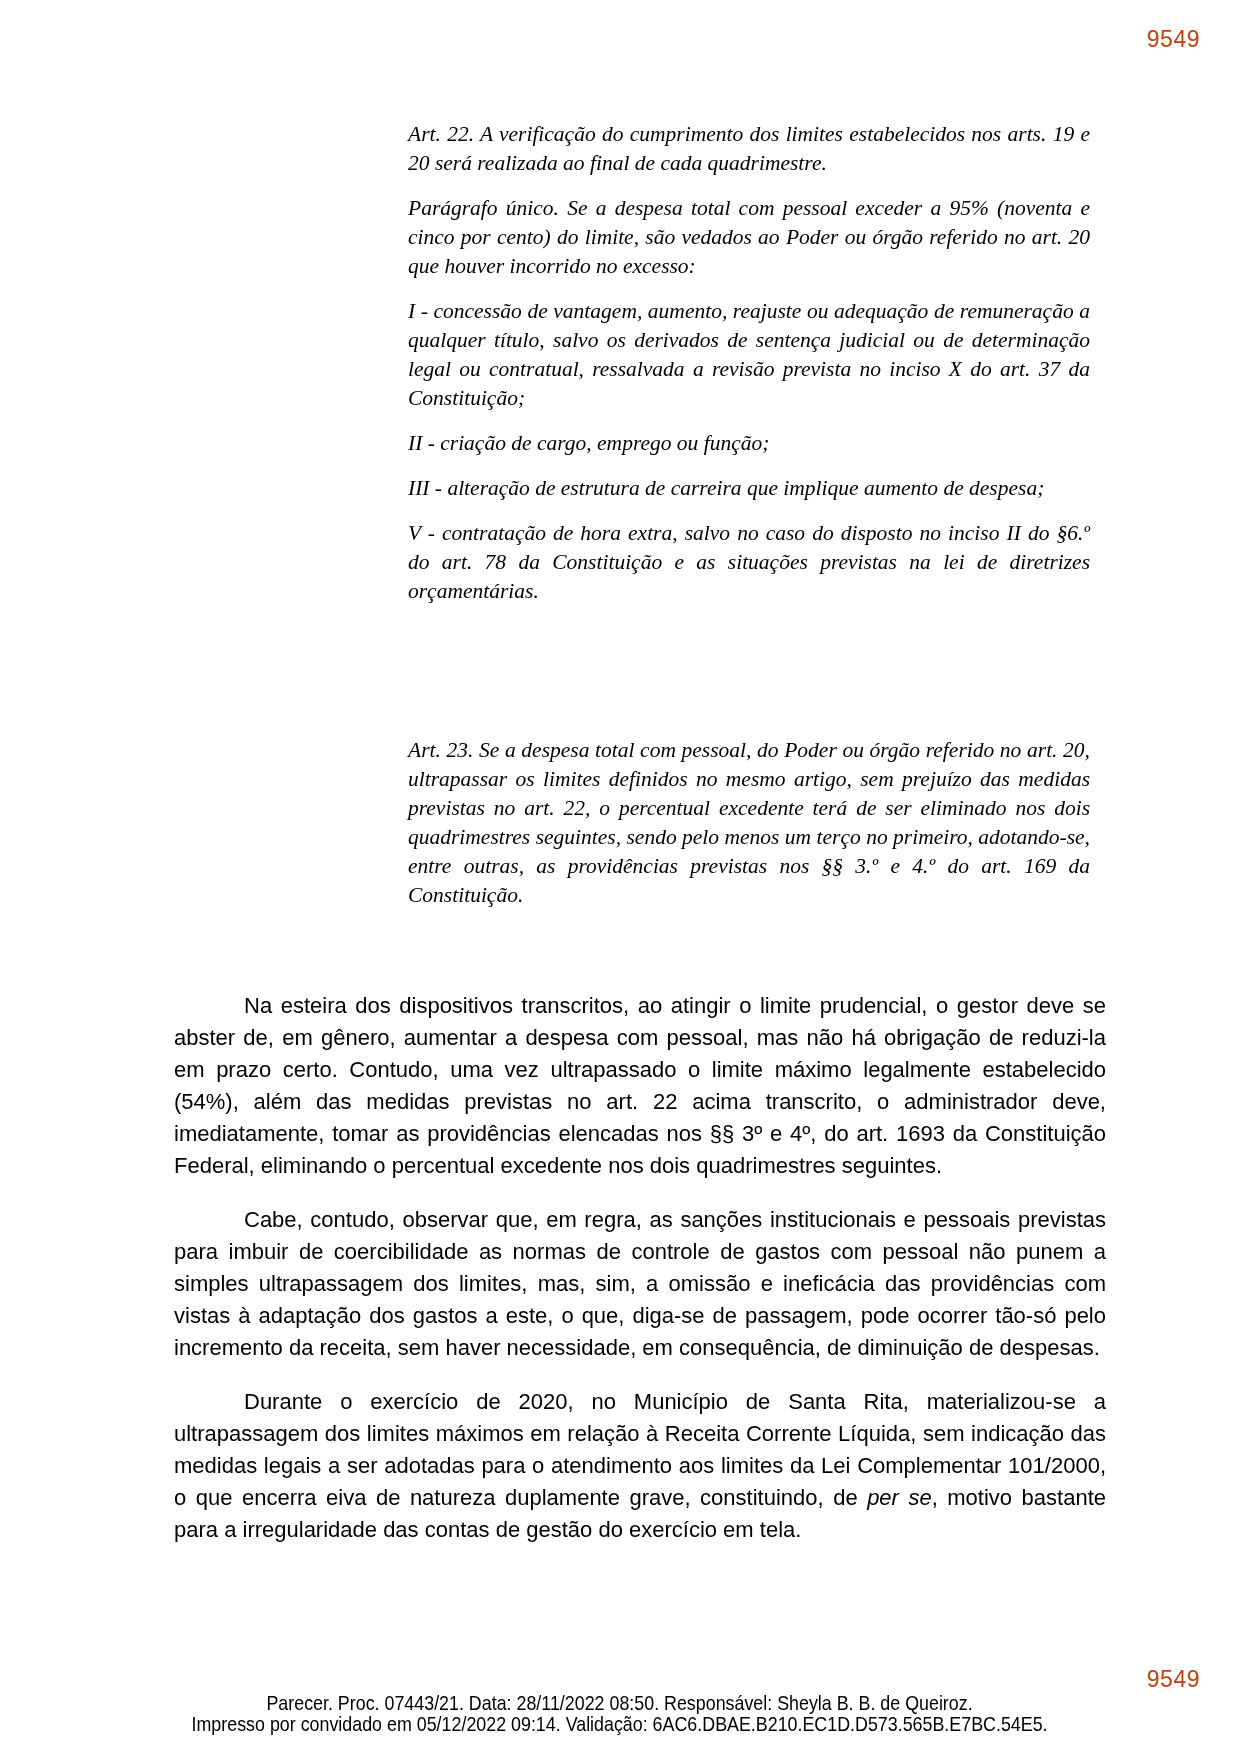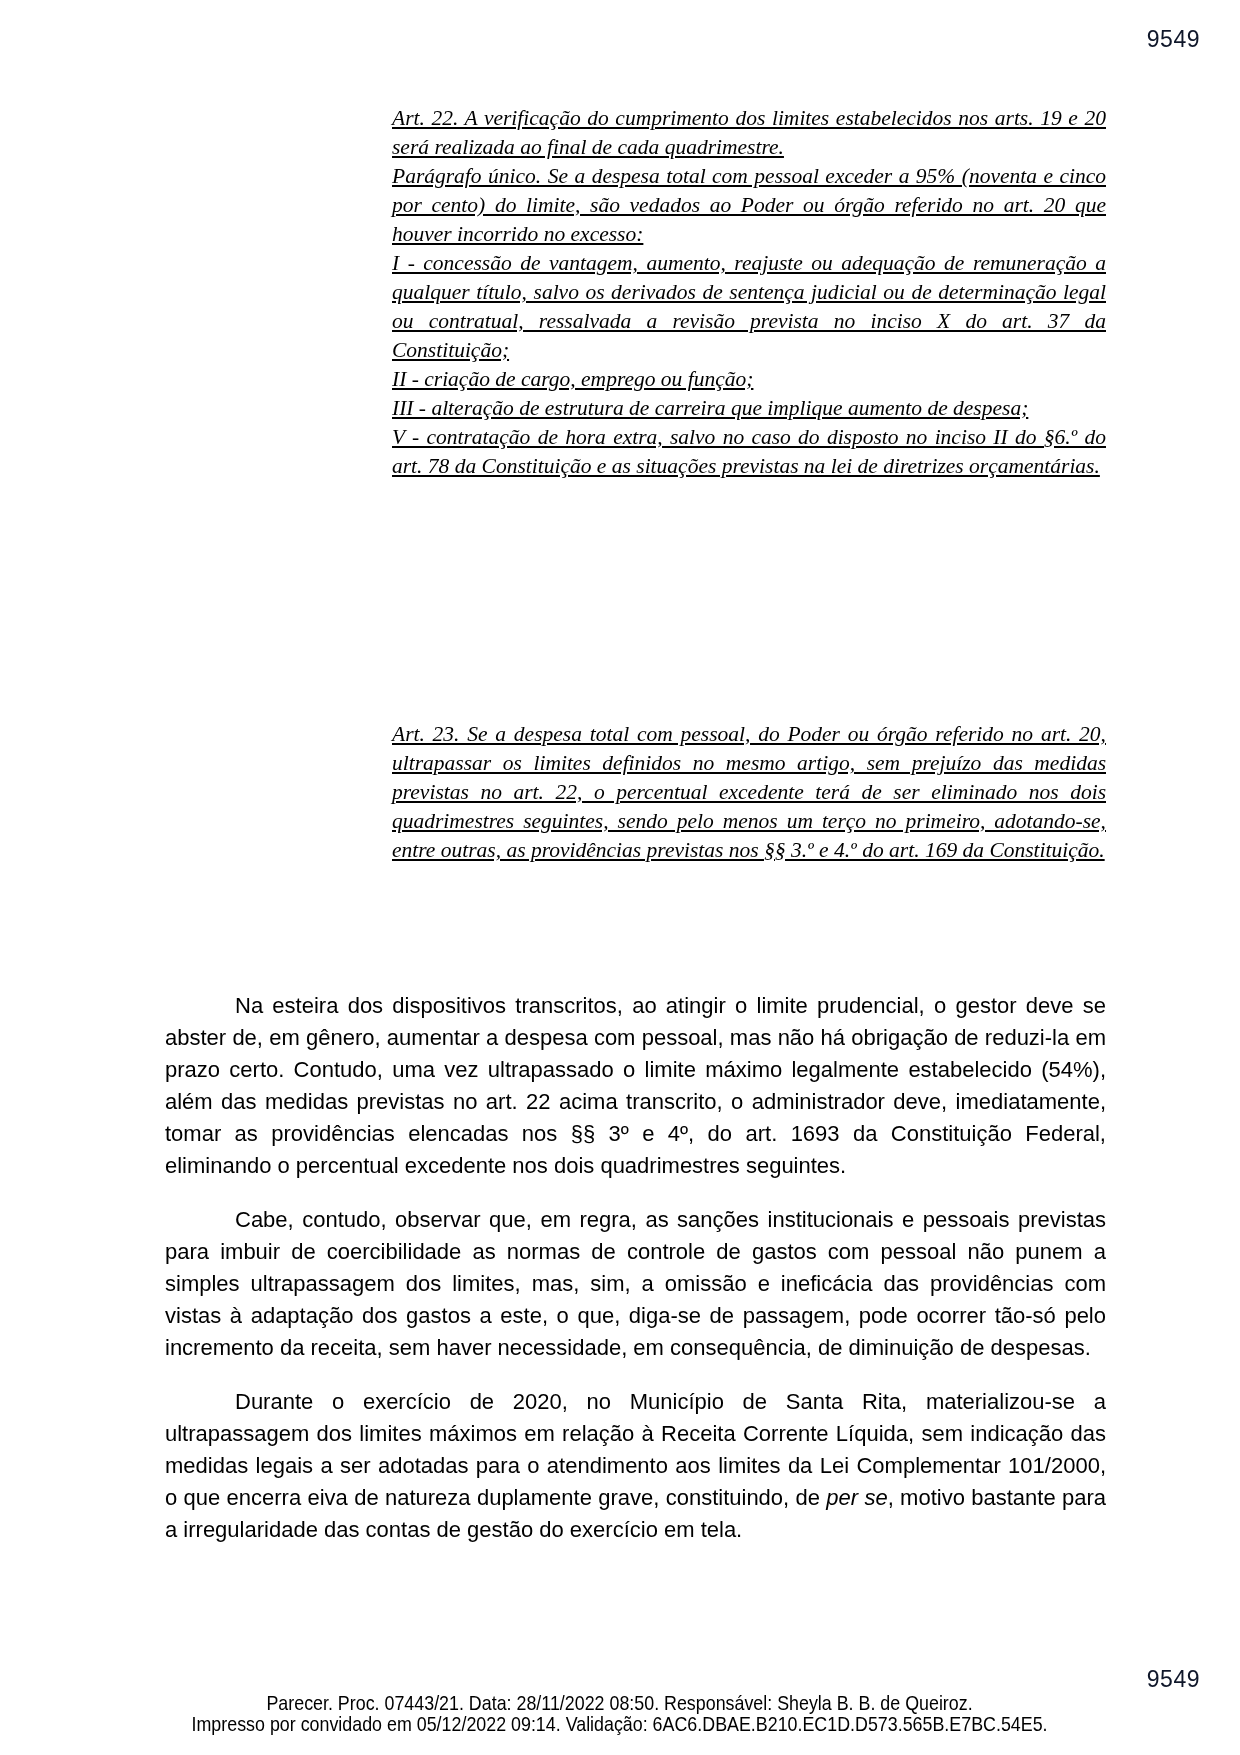--- a/index.html
+++ b/index.html
@@ -15,53 +15,53 @@
     color: #000000;
     overflow: hidden;
     font-family: "Liberation Sans", sans-serif;
   }
   .pagenum {
     position: absolute;
     right: 40px;
     font-size: 23px;
     letter-spacing: 0.5px;
     font-family: "Liberation Sans", sans-serif;
-    color: #0f172a;
+    color: #c2410c;
   }
   .pagenum-top { top: 26px; }
   .pagenum-bottom { top: 1666px; }
 
   .quote-block {
     position: absolute;
     left: 392px;
     width: 714px;
     text-align: justify;
     font-family: "Liberation Serif", serif;
     font-style: italic;
     font-size: 21.5px;
     line-height: 29px;
     color: #000;
   }
-  .quote-block p { margin: 0; text-decoration: underline; }
+  .quote-block p { margin: 16px; }
   .quote-1 { top: 104px; }
   .quote-2 { top: 720px; }
 
   .body-text {
     position: absolute;
     left: 165px;
     top: 990px;
     width: 941px;
     text-align: justify;
     font-family: "Liberation Sans", sans-serif;
     font-size: 22px;
     line-height: 32px;
     color: #000;
   }
   .body-text p {
-    margin: 0 0 22px 0;
+    margin: 0 0 22px 9px;
     text-indent: 70px;
   }
   .body-text .it { font-style: italic; }
 
   .footer {
     position: absolute;
     left: 0;
     top: 1692px;
     width: 100%;
     text-align: center;

